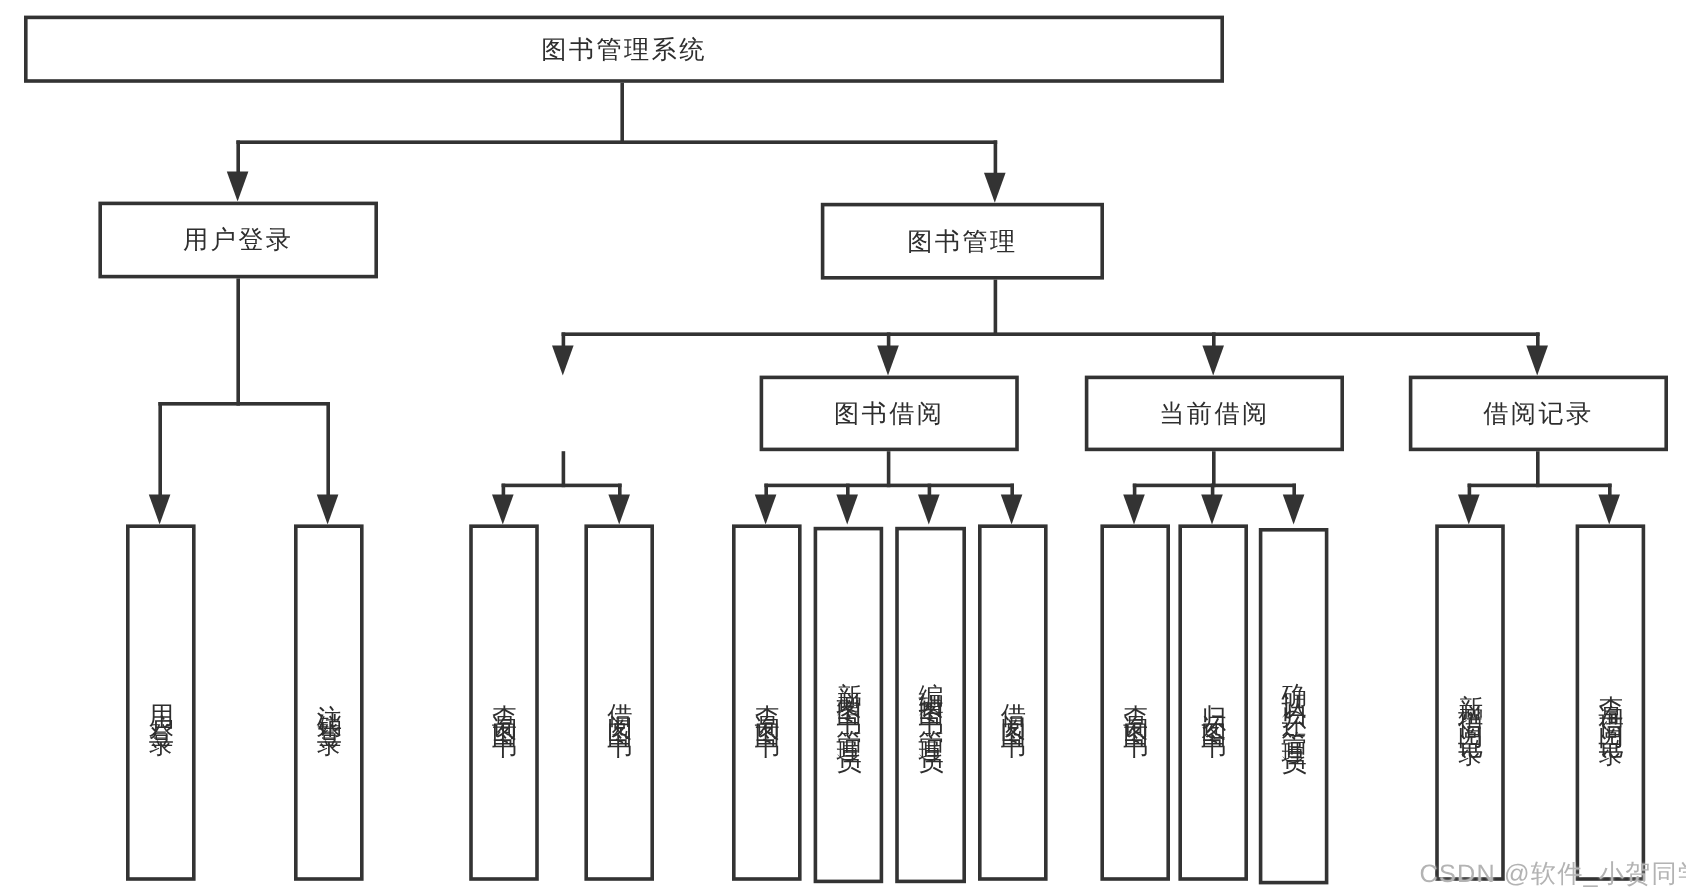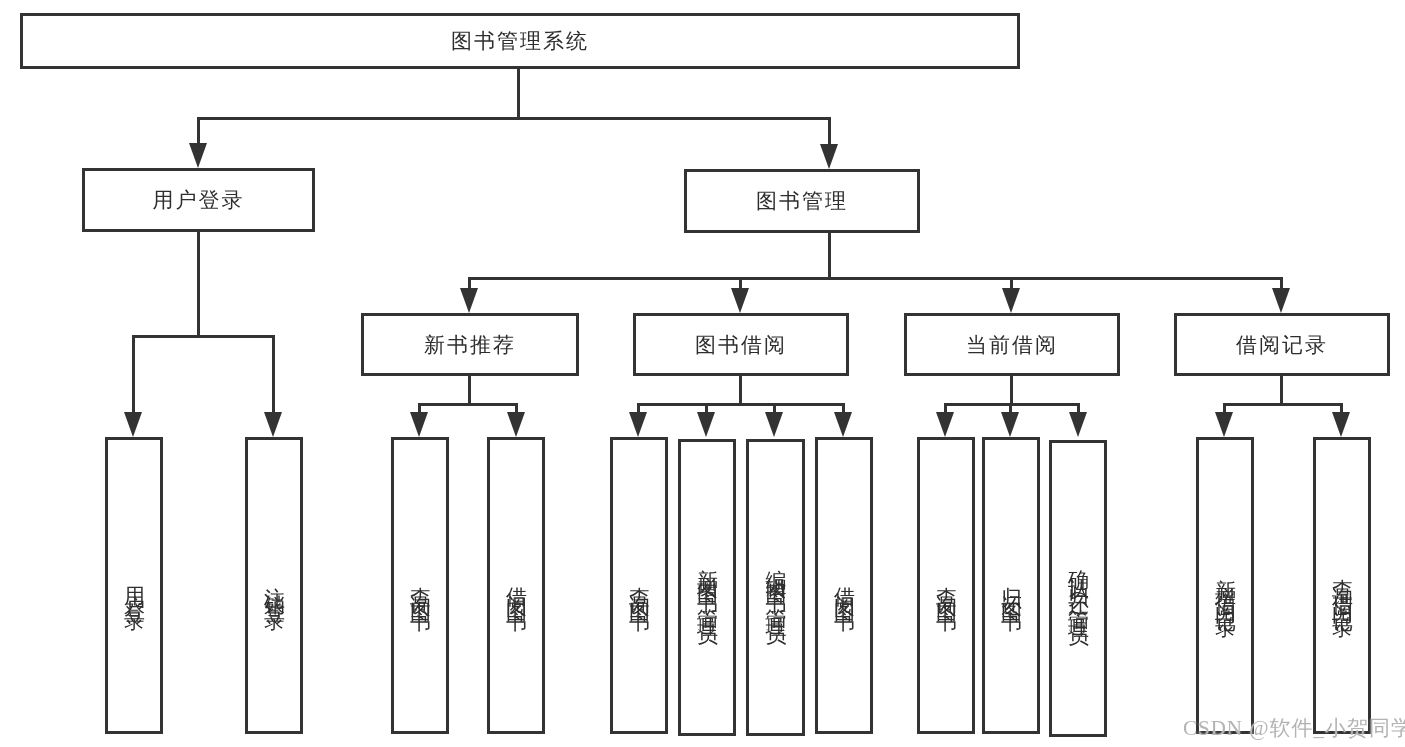--- a/index.html
+++ b/index.html
@@ -1,21 +1,21 @@
 <!DOCTYPE html>
 <html><head>
 <meta charset="utf-8">
 <style>
   html, body { margin: 0; padding: 0; background: #ffffff; }
   #canvas {
     position: relative;
     width: 1405px;
     height: 747px;
     background: #ffffff;
-    font-family: Liberation Serif, serif;
+    font-family: Liberation Sans, sans-serif;
     overflow: hidden;
   }
   .box {
     position: absolute;
     box-sizing: border-box;
     border: 3px solid #333333;
     background: #ffffff;
     color: #2e2e2e;
     display: flex;
     align-items: center;
@@ -84,21 +84,20 @@
   <div class="hline" style="left:468px; top:277px; width:815px;"></div>
   <div class="vline" style="left:468px; top:277px; height:18px;"></div>
   <div class="arrow" style="left:460px; top:288px;"></div>
   <div class="vline" style="left:739px; top:277px; height:18px;"></div>
   <div class="arrow" style="left:731px; top:288px;"></div>
   <div class="vline" style="left:1010px; top:277px; height:18px;"></div>
   <div class="arrow" style="left:1002px; top:288px;"></div>
   <div class="vline" style="left:1280px; top:277px; height:18px;"></div>
   <div class="arrow" style="left:1272px; top:288px;"></div>
 
-  <div class="box" style="left:361px; top:313px; width:218px; height:63px;">新书推荐</div>
   <div class="box" style="left:904px; top:313px; width:216px; height:63px;">当前借阅</div>
   <div class="box" style="left:633px; top:313px; width:216px; height:63px;">图书借阅</div>
   <div class="box" style="left:1174px; top:313px; width:216px; height:63px;">借阅记录</div>
 
   <div class="vline" style="left:468px; top:376px; height:30px;"></div>
   <div class="hline" style="left:418px; top:403px; width:100px;"></div>
   <div class="vline" style="left:418px; top:403px; height:15px;"></div>
   <div class="arrow" style="left:410px; top:412px;"></div>
   <div class="vline" style="left:515px; top:403px; height:15px;"></div>
   <div class="arrow" style="left:507px; top:412px;"></div>

